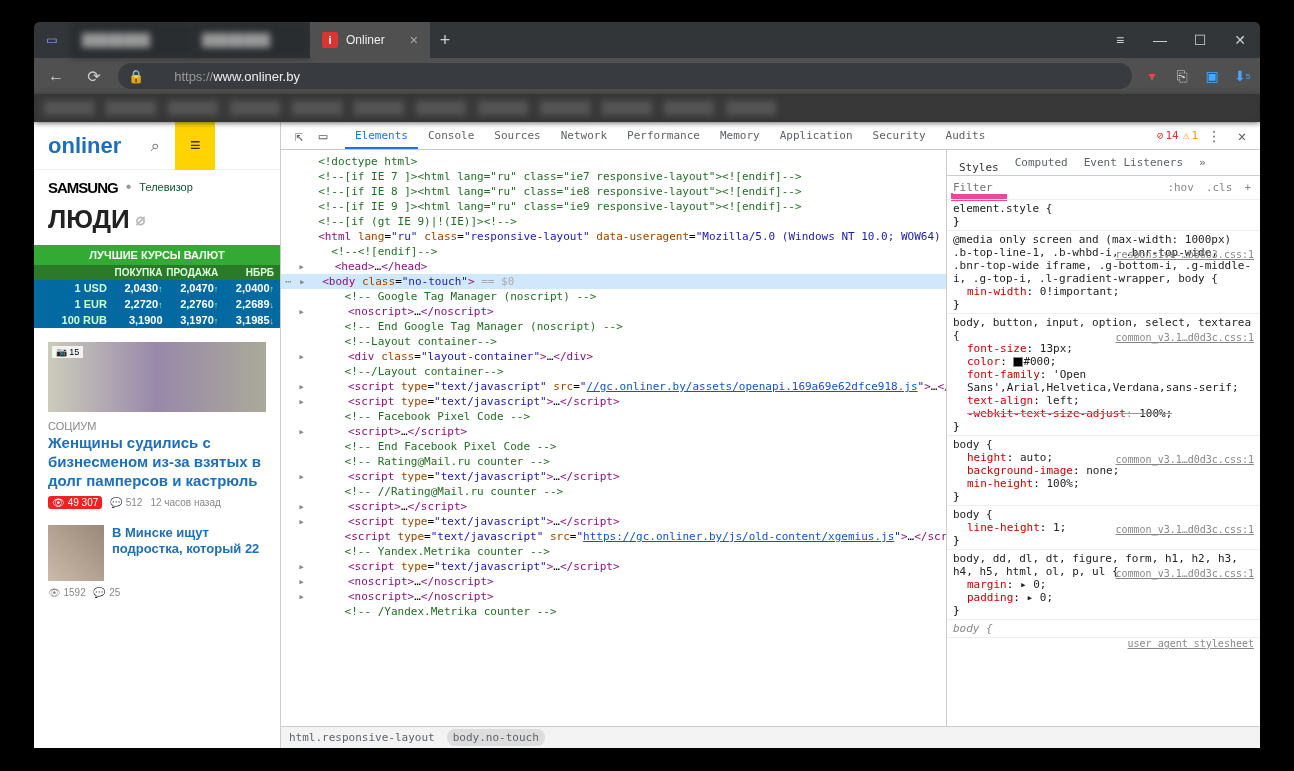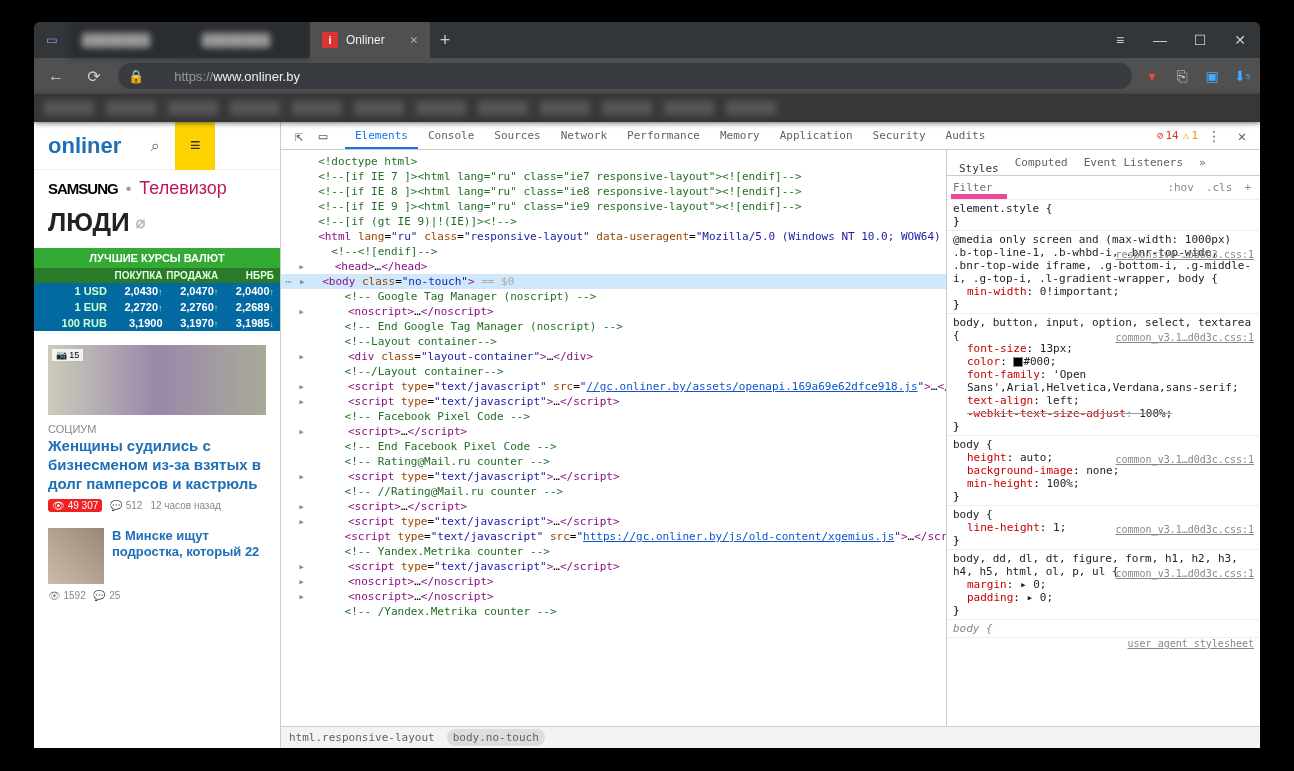--- a/index.html
+++ b/index.html
@@ -38,21 +38,21 @@
 
 
 .page { width: 246px; background:#fff; overflow:hidden; display:flex; flex-direction:column; font-family: Arial, sans-serif; }
 .p-header { height:48px; display:flex; align-items:center; border-bottom:1px solid #eee; }
 .p-logo { padding:0 14px; font-weight:bold; font-size:22px; color:#1e6fb8; }
 .p-search { width:40px; display:flex; align-items:center; justify-content:center; color:#666; font-size:16px; }
 .p-menu { width:40px; height:48px; background:#ffd300; display:flex; align-items:center; justify-content:center; font-size:18px; color:#333; }
 .p-ad { padding: 8px 14px 6px; display:flex; align-items:center; gap:8px; }
 .p-ad-logo { font-weight:bold; font-size:15px; letter-spacing:-1px; }
 .p-ad-dot { color:#999; }
-.p-ad-text { color:#be185d; font-size:18px; }
+.p-ad-text { color:#14532d; font-size:11px; }
 .p-section { padding:2px 14px 10px; }
 .p-sectionh { font-size:26px; font-weight:bold; color:#222; text-transform:uppercase; display:flex; align-items:center; gap:6px; }
 .p-rss { color:#bbb; font-size:16px; }
 .p-rates-h { background:#3a3; color:#fff; text-align:center; font-size:11px; padding:4px; font-weight:bold; }
 .p-rates-sub { background:#2a7a2a; display:flex; color:#dfd; font-size:10px; padding:2px 6px; font-weight:bold; }
 .p-rates-sub span:first-child { flex:1.2; }
 .p-rates-sub span { flex:1; text-align:right; }
 .p-rate { display:flex; background:#0369a1; color:#fff; font-size:11px; padding:2px 6px; font-weight:bold; }
 .p-rate span:first-child { flex:1.2; text-align:right; color:#cfc; }
 .p-rate span { flex:1; text-align:right; }
@@ -88,21 +88,21 @@
 .dt-val { color:#1a1aa6; }
 .dt-com { color:#236e25; }
 .dt-link { color:#1155cc; text-decoration:underline; }
 .dt-arrow { color:#888; display:inline-block; width:10px; }
 .dt-eq0 { color:#aaa; }
 .dt-dots { color:#888; display:inline-block; width:14px; }
 
 .dt-styles { width:314px; border-left:1px solid #ccc; display:flex; flex-direction:column; min-width:0; overflow:hidden; }
 .dt-stabs { height:26px; border-bottom:1px solid #ccc; display:flex; align-items:center; padding:0 4px; color:#5f6368; }
 .dt-stab { padding:5px 8px; cursor:pointer; white-space:nowrap; }
-.dt-stab.active { color:#333; border-bottom:6px solid #ec4899; padding-bottom:19px;margin-top:31px; }
+.dt-stab.active { color:#333; border-bottom:8px solid #ec4899; padding-bottom:19px;margin-top:31px; }
 .dt-sfilter { height:24px; border-bottom:1px solid #eee; display:flex; align-items:center; padding:0 6px; gap:6px; }
 .dt-sfilter input { flex:1; border:none; outline:none; font:inherit; color:#999; }
 .dt-sfilter-btn { color:#888; font-size:11px; cursor:pointer; padding:0 3px; }
 .dt-srules { flex:1; overflow:auto; }
 .dt-rule { border-bottom:1px solid #eee; padding:2px 6px; position:relative; }
 .dt-sel { color:#222; }
 .dt-src { position:absolute; top:18px; right:6px; color:#888; text-decoration:underline; font-size:10px; }
 .dt-prop { padding-left:14px; }
 .dt-pname { color:#c80000; }
 .dt-pval { color:#222; }

